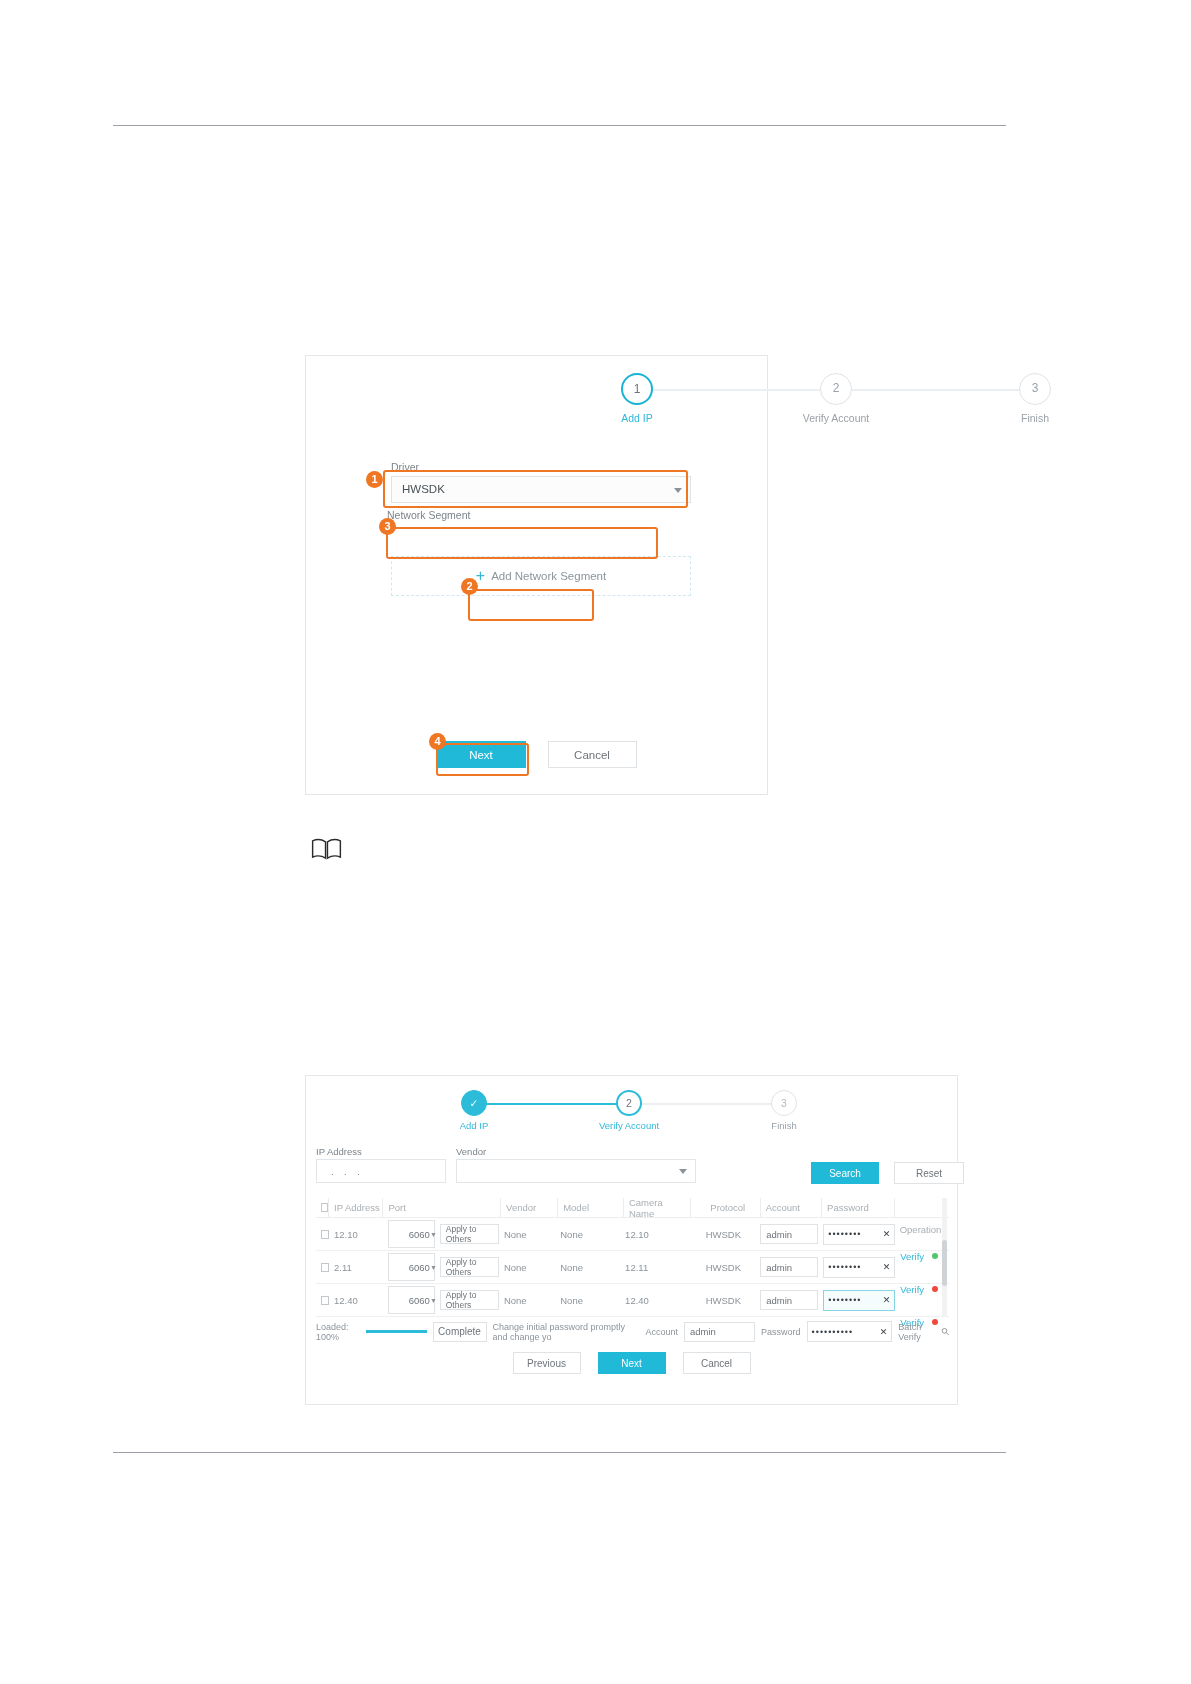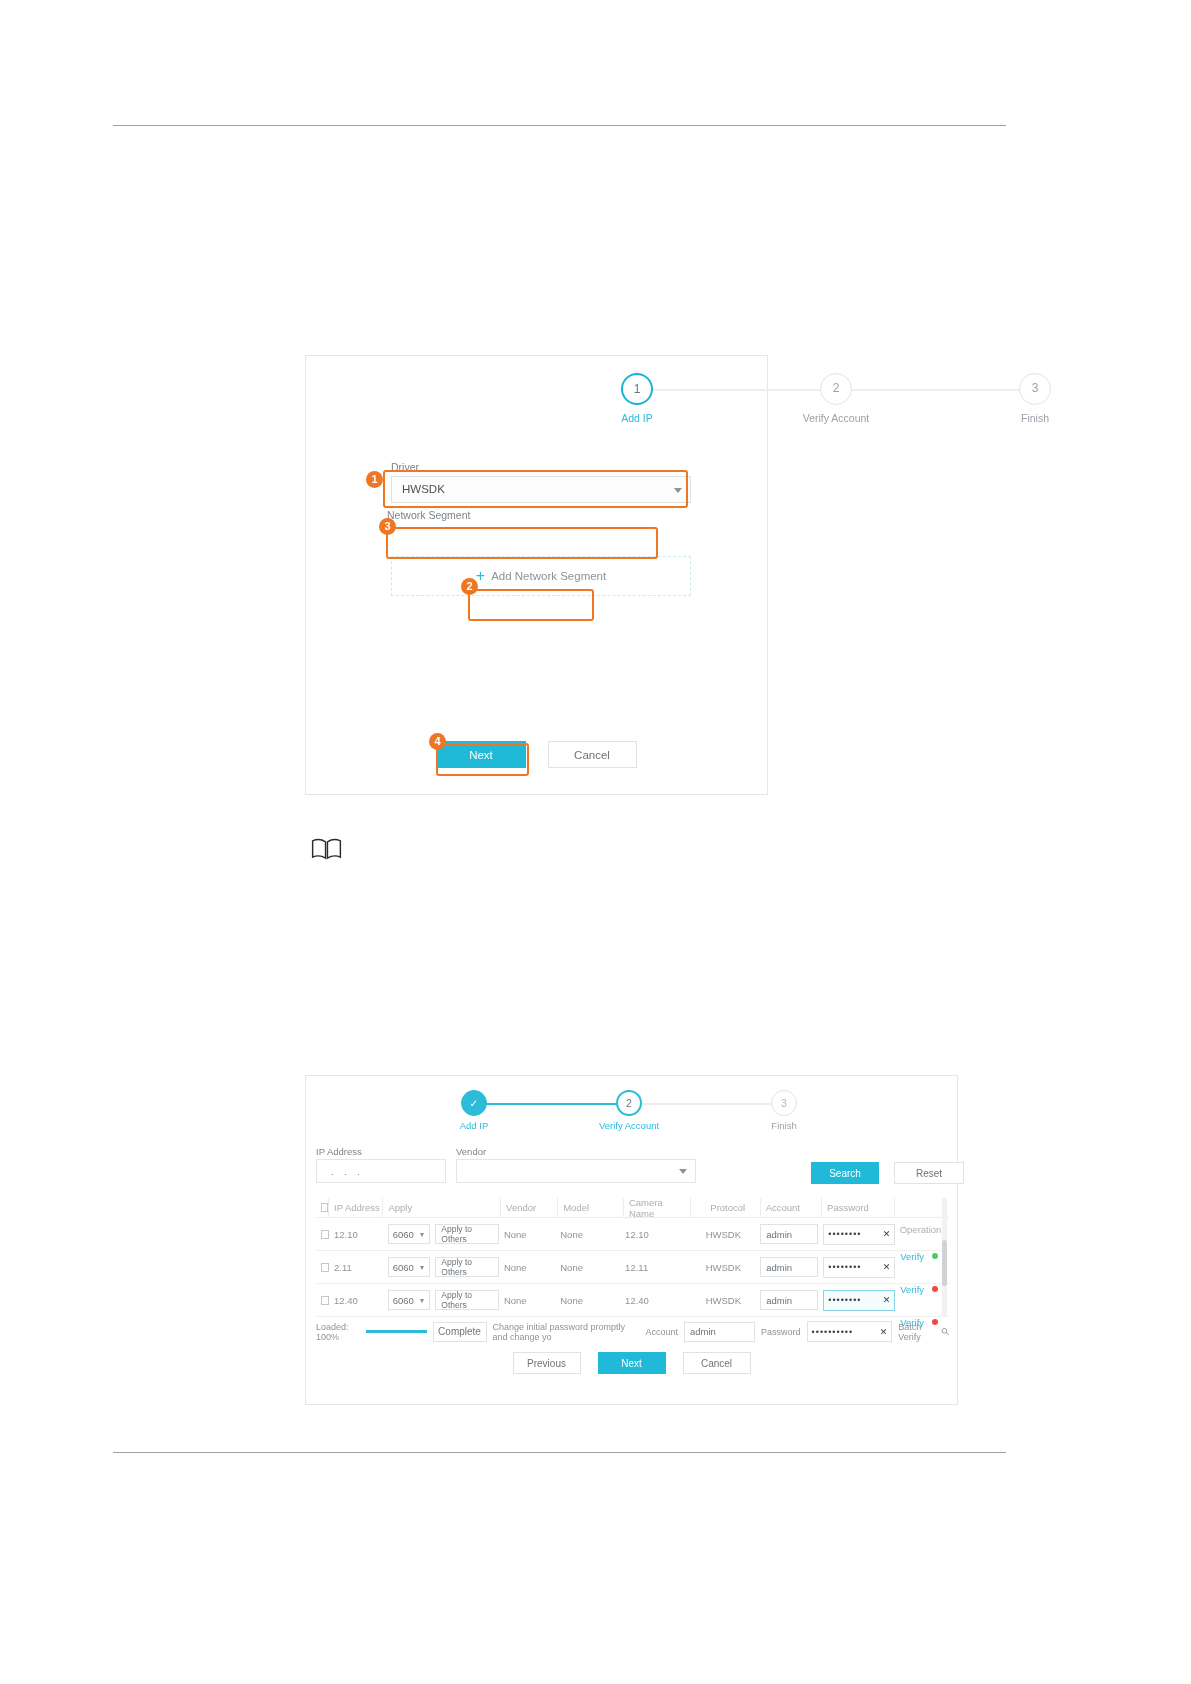--- a/index.html
+++ b/index.html
@@ -121,23 +121,23 @@
   .c-port  { width:135px; }
   .c-ven   { width:65px; }
   .c-mod   { width:75px; }
   .c-cam   { width:77px; }
   .c-pro   { width:63px;margin-left:14px; }
   .c-acc   { width:70px; }
   .c-pwd   { width:83px; }
   .c-ops   { width:62px;margin-top:44px; }
 
   .chk { width:9px; height:9px; border:1px solid #c3c8cc; background:#fff; display:inline-block; }
-  .mini-select { width:47px; height:20px; border:1px solid #dfe3e6; background:#fff;
+  .mini-select { width:47px; height:28px; border:1px solid #dfe3e6; background:#fff;
                  font-size:9.5px; color:#6d747a; display:flex; align-items:center;
-                 justify-content:space-between; padding:0 4px; }
+                 justify-content:space-between; padding:0 20px; }
   .mini-btn { height:20px; border:1px solid #dfe3e6; background:#fff; font-size:8.5px;
               color:#6d747a; display:flex; align-items:center; justify-content:center;
               padding:0 5px; margin-left:5px; }
   .mini-inp { height:20px; border:1px solid #dfe3e6; background:#fff; font-size:9.5px;
               color:#6d747a; display:flex; align-items:center; padding:0 5px; }
   .pwd-inp { height:21px; border:1px solid #dfe3e6; background:#fff; font-size:9px;
              color:#3d4247; display:flex; align-items:center; justify-content:space-between;
              padding:0 4px; letter-spacing:1px; }
   .pwd-inp.focus { border:1px solid #86d4e6; background:#f4fcfe; }
   .verify-link { color:#2fb8d8; font-size:9.5px; }
@@ -253,21 +253,21 @@
     <div style="position:absolute; left:505px; top:16px;" class="btn-sm primary">Search</div>
     <div style="position:absolute; left:588px; top:16px; width:70px;" class="btn-sm ghost">Reset</div>
   </div>
 
   <div class="f2-table">
     <div class="thead">
       <div class="c-chk">
         <span class="chk"></span>
       </div>
       <div class="c-ip">IP Address</div>
-      <div class="c-port">Apply</div>
+      <div class="c-port">Port</div>
       <div class="c-ven">Vendor</div>
       <div class="c-mod">Model</div>
       <div class="c-cam">Camera Name</div>
       <div class="c-pro">Protocol</div>
       <div class="c-acc">Account</div>
       <div class="c-pwd">Password</div>
       <div class="c-ops">Operation</div>
     </div>
 
     <div class="trow">

